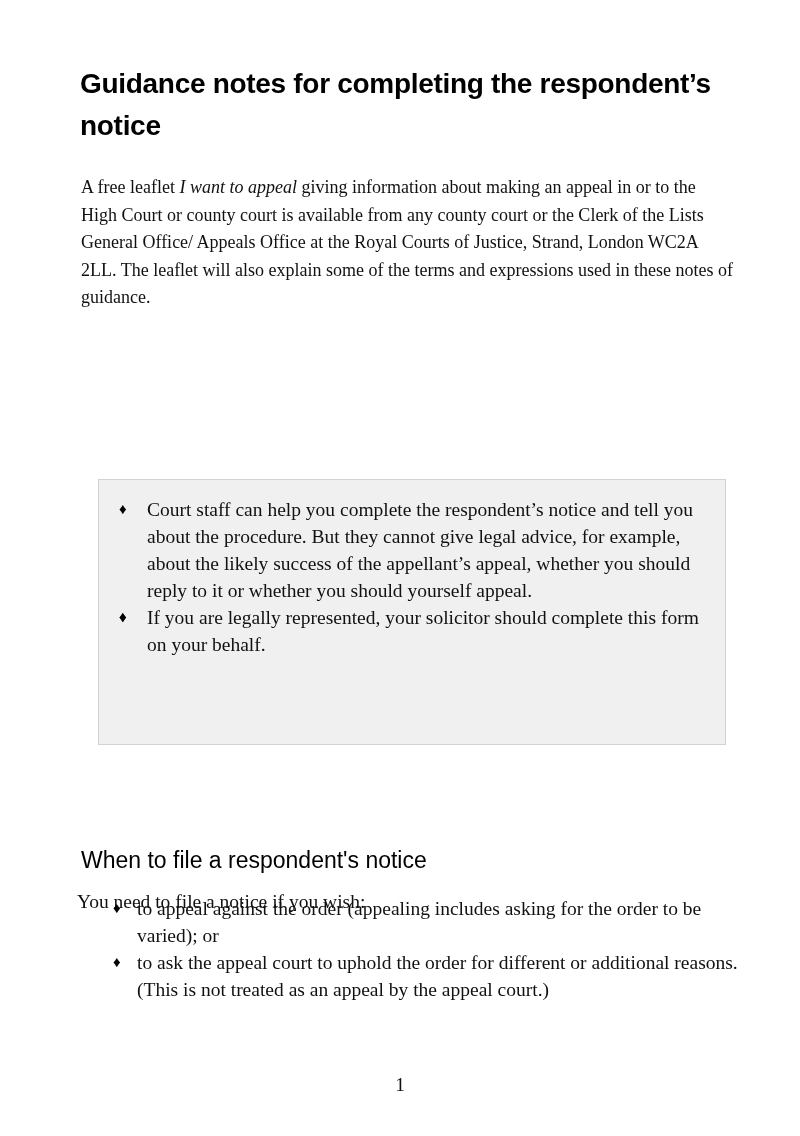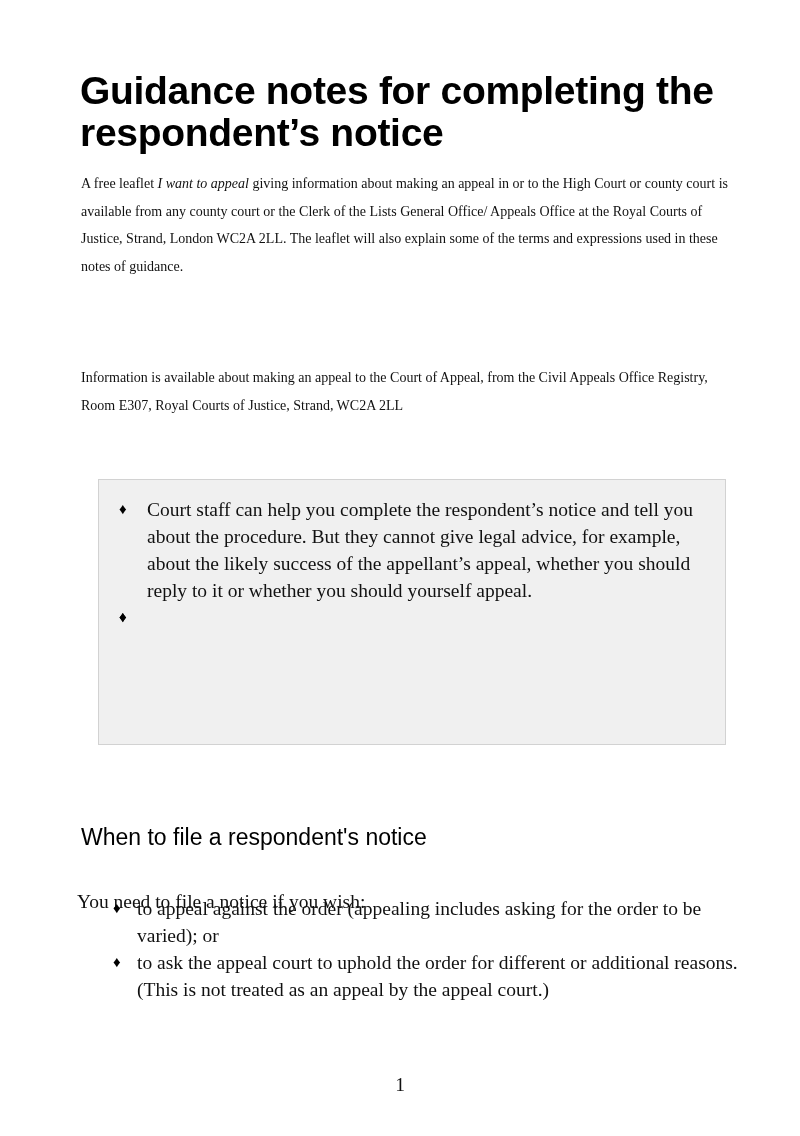--- a/index.html
+++ b/index.html
@@ -24,31 +24,31 @@
   }
 
   
   .doc-title {
     position: absolute;
     left: 80px;
     top: 44px;
     width: 640px;
     font-family: "Liberation Sans", "DejaVu Sans", sans-serif;
     font-weight: bold;
-    font-size: 39px;
+    font-size: 28px;
     line-height: 42px;
     letter-spacing: -0.3px;
     color: #000000;
   }
 
   
   .para {
     position: absolute;
     left: 81px;
-    font-size: 14px;
+    font-size: 18px;
     line-height: 27.5px;
     color: #111111;
     text-align: left;
   }
   .para em {
     font-style: italic;
   }
   #para-1 { top: 156px; width: 652px; }
   #para-2 { top: 350px; width: 660px; }
 
@@ -82,21 +82,21 @@
     top: 0;
     font-size: 15px;
     line-height: 27px;
     color: #000000;
   }
 
   
   .section-heading {
     position: absolute;
     left: 81px;
-    top: 803px;
+    top: 826px;
     font-family: "Liberation Sans", "DejaVu Sans", sans-serif;
     font-weight: normal;
     font-size: 23px;
     line-height: 30px;
     color: #000000;
   }
 
   
   .lead-in {
     position: absolute;
@@ -149,33 +149,33 @@
 <body>
 
 <div class="page">
 
   <h1 class="doc-title">Guidance notes for completing the respondent’s notice</h1>
 
   <p class="para" id="para-1">
     <span>A free leaflet </span><em>I want to appeal</em><span> giving information about making an appeal in or to the High Court or county court is available from any county court or the Clerk of the Lists General Office/ Appeals Office at the Royal Courts of Justice, Strand, London WC2A 2LL. The leaflet will also explain some of the terms and expressions used in these notes of guidance.</span>
   </p>
 
-  <p class="para" id="para-2">Information is available about making an appeal to the Court of Appeal, from the Civil Appeals Office Registry, Room E307, Royal Courts of Justice, Strand, WC2A 2LL</p>
 
   <div class="callout-box">
     <ul class="callout-list">
       <li>
         <span class="bullet">♦</span>
         <span>Court staff can help you complete the respondent’s notice and tell you about the procedure. But they cannot give legal advice, for example, about the likely success of the appellant’s appeal, whether you should reply to it or whether you should yourself appeal.</span>
       </li>
       <li>
         <span class="bullet">♦</span>
       </li>
       <li>
         <span class="bullet">♦</span>
+        <span>If you are legally represented, your solicitor should complete this form on your behalf.</span>
       </li>
     </ul>
   </div>
 
   <h2 class="section-heading">When to file a respondent's notice</h2>
 
   <p class="lead-in">You need to file a notice if you wish:</p>
 
   <ul class="wish-list">
     <li>

